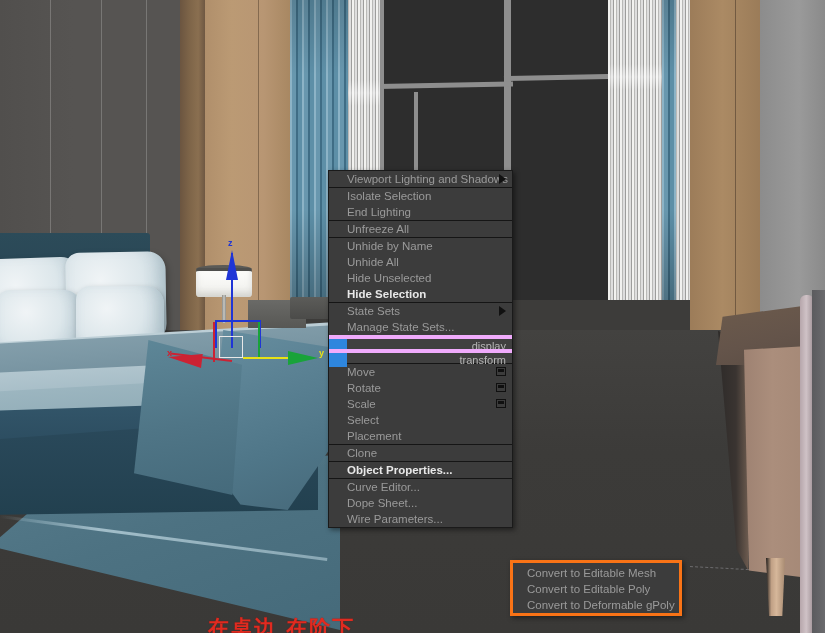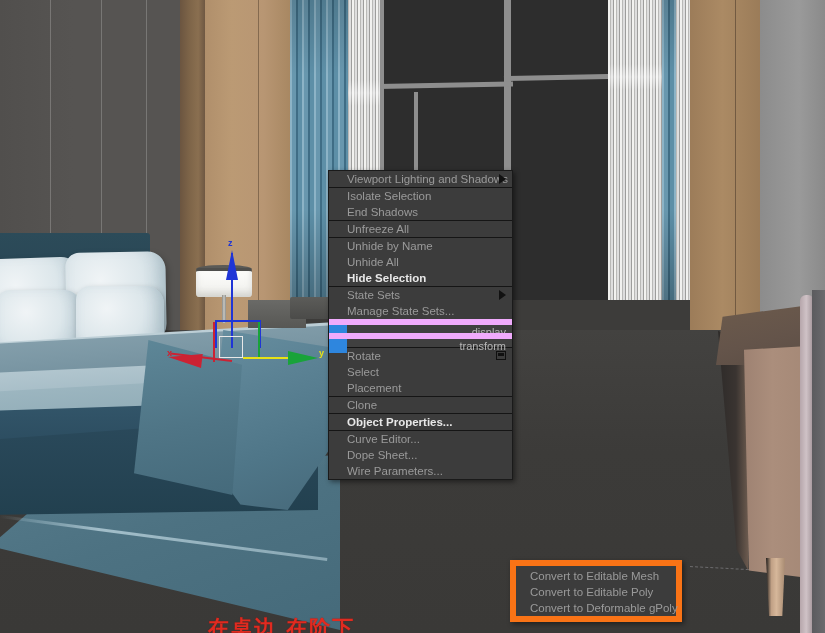--- a/index.html
+++ b/index.html
@@ -279,31 +279,31 @@
     content:""; position:absolute; left:1px; top:1px; right:1px; height:3px;
     background:#101010;
   }
   .sep {
     height:1px; background:#151515; margin:0;
   }
   .grouphdr {
     position:relative; height:14px; line-height:14px;
     background:#404040; color:#b6b6b6;
     text-align:right; padding-right:6px; font-size:11px;
-    border-top:6px solid #f0abfc;
+    border-top:4px solid #f0abfc;
   }
   .grouphdr .swatch {
     position:absolute; left:0; top:0; width:18px; height:14px;
     background:#2e86de;
   }
 
   
   .submenu {
     position:absolute; left:510px; top:560px; width:172px;
-    background:#3c3c3c; border:6px solid #f97316;
+    background:#3c3c3c; border:3px solid #f97316;
     font-size:11.5px; color:#9a9a9a;
     box-shadow:2px 2px 5px rgba(0,0,0,.45);
     padding:2px 0 0 0;
   }
   .submenu .mi { padding-left:14px; height:16px; line-height:16px; }
 </style>
 </head>
 <body>
 
 <div id="root">
@@ -412,34 +412,37 @@
     <div class="mi">
       <span>Viewport Lighting and Shadows</span>
       <span class="arr"></span>
     </div>
     <div class="sep"></div>
 
     <div class="mi">
       <span>Isolate Selection</span>
     </div>
     <div class="mi">
-      <span>End Shadows</span>
+      <span>End Lighting</span>
     </div>
     <div class="sep"></div>
 
     <div class="mi">
       <span>Unfreeze All</span>
     </div>
     <div class="sep"></div>
 
     <div class="mi">
       <span>Unhide by Name</span>
     </div>
     <div class="mi">
       <span>Unhide All</span>
+    </div>
+    <div class="mi">
+      <span>Hide Unselected</span>
     </div>
     <div class="mi enabled">
       <span>Hide Selection</span>
     </div>
     <div class="sep"></div>
 
     <div class="mi">
       <span>State Sets</span>
       <span class="arr"></span>
     </div>
@@ -452,24 +455,32 @@
       <span>display</span>
     </div>
 
     <div class="grouphdr">
       <span class="swatch"></span>
       <span>transform</span>
     </div>
     <div class="sep"></div>
 
     <div class="mi">
+      <span>Move</span>
+      <span class="sqicon"></span>
+    </div>
+    <div class="mi">
       <span>Rotate</span>
       <span class="sqicon"></span>
     </div>
     <div class="mi">
+      <span>Scale</span>
+      <span class="sqicon"></span>
+    </div>
+    <div class="mi">
       <span>Select</span>
     </div>
     <div class="mi">
       <span>Placement</span>
     </div>
     <div class="sep"></div>
 
     <div class="mi">
       <span>Clone</span>
     </div>

